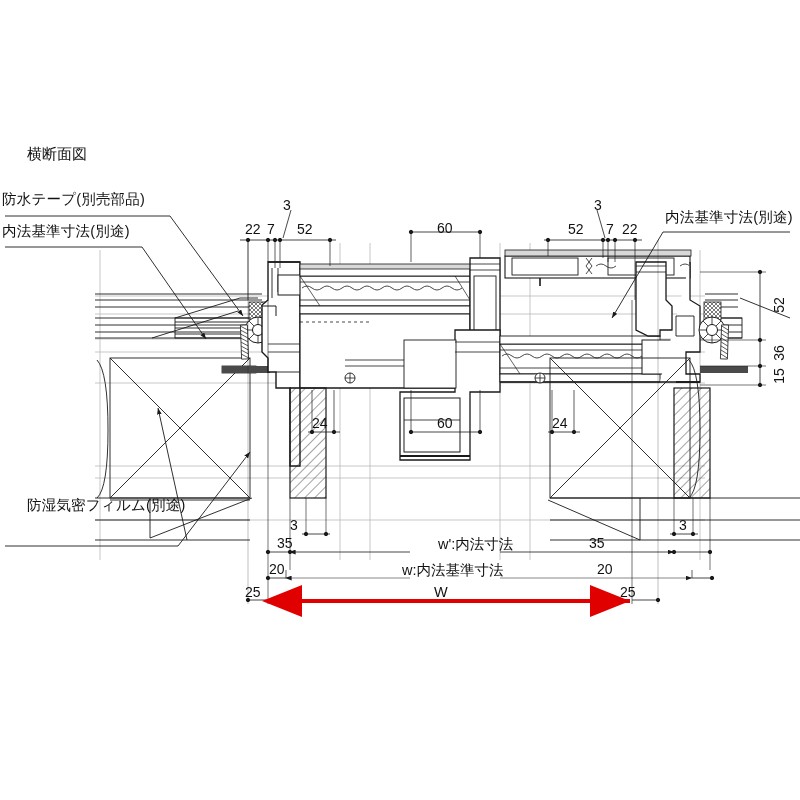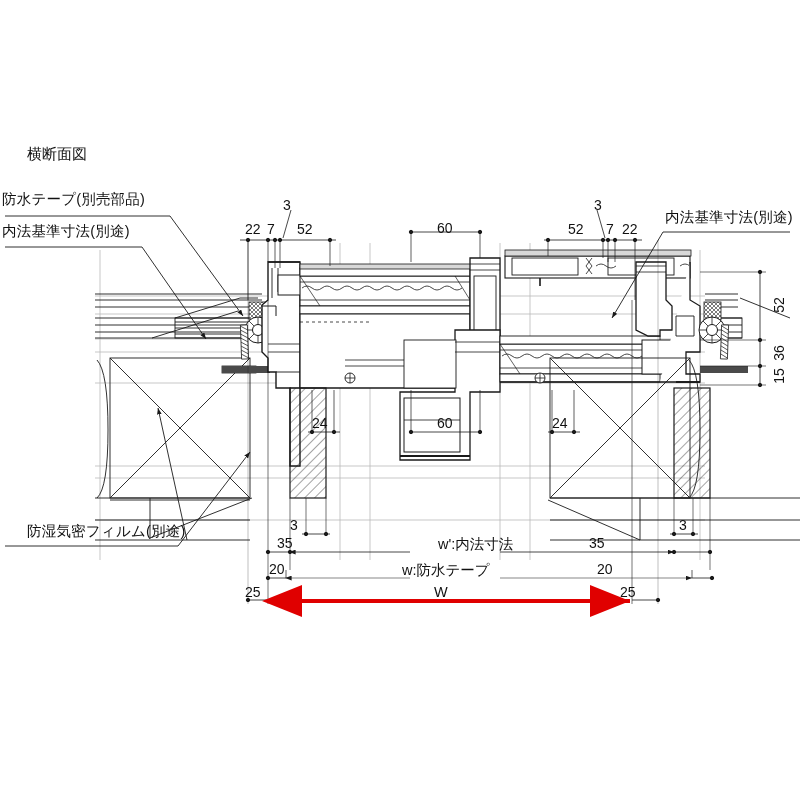--- a/index.html
+++ b/index.html
@@ -386,21 +386,21 @@
   </g>
 
   <line x1="270" y1="601" x2="630" y2="601" stroke="#e00000" stroke-width="4" marker-start="url(#redL)" marker-end="url(#redR)"></line>
 
 </svg>
 
 <div class="lbl title" style="left:27px;top:146px;">横断面図</div>
 
 <div class="lbl lbl-jp" style="left:2px;top:192px;">防水テープ(別売部品)</div>
 <div class="lbl lbl-jp" style="left:2px;top:224px;">内法基準寸法(別途)</div>
-<div class="lbl lbl-jp" style="left:27px;top:524px;text-align:right;">防湿気密フィルム(別途)</div>
+<div class="lbl lbl-jp" style="left:27px;top:498px;text-align:right;">防湿気密フィルム(別途)</div>
 <div class="lbl lbl-jp" style="left:665px;top:210px;">内法基準寸法(別途)</div>
 
 <div class="lbl dim" style="left:245px;top:222px;">22</div>
 <div class="lbl dim" style="left:267px;top:222px;">7</div>
 <div class="lbl dim" style="left:283px;top:198px;">3</div>
 <div class="lbl dim" style="left:297px;top:222px;">52</div>
 
 <div class="lbl dim" style="left:437px;top:221px;">60</div>
 
 <div class="lbl dim" style="left:568px;top:222px;">52</div>
@@ -420,16 +420,16 @@
 <div class="lbl dim" style="left:277px;top:536px;">35</div>
 <div class="lbl dim" style="left:269px;top:562px;">20</div>
 <div class="lbl dim" style="left:245px;top:585px;">25</div>
 
 <div class="lbl dim" style="left:679px;top:518px;">3</div>
 <div class="lbl dim" style="left:589px;top:536px;">35</div>
 <div class="lbl dim" style="left:597px;top:562px;">20</div>
 <div class="lbl dim" style="left:620px;top:585px;">25</div>
 
 <div class="lbl dim-w" style="left:416px;top:537px;margin-left:22px;">w':内法寸法</div>
-<div class="lbl dim-w" style="left:402px;top:563px;">w:防水テープ</div>
+<div class="lbl dim-w" style="left:402px;top:563px;">w:内法基準寸法</div>
 <div class="lbl dim-w" style="left:434px;top:585px;">W</div>
 
 </div>
 
 </body></html>

